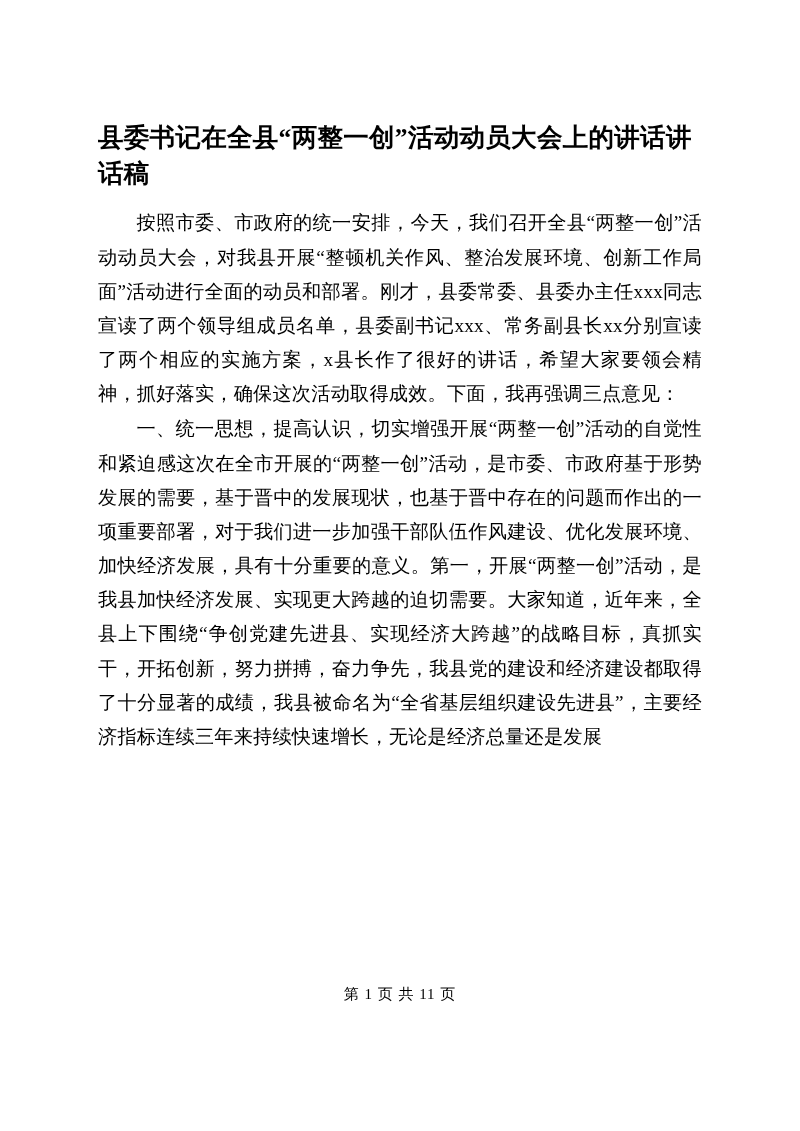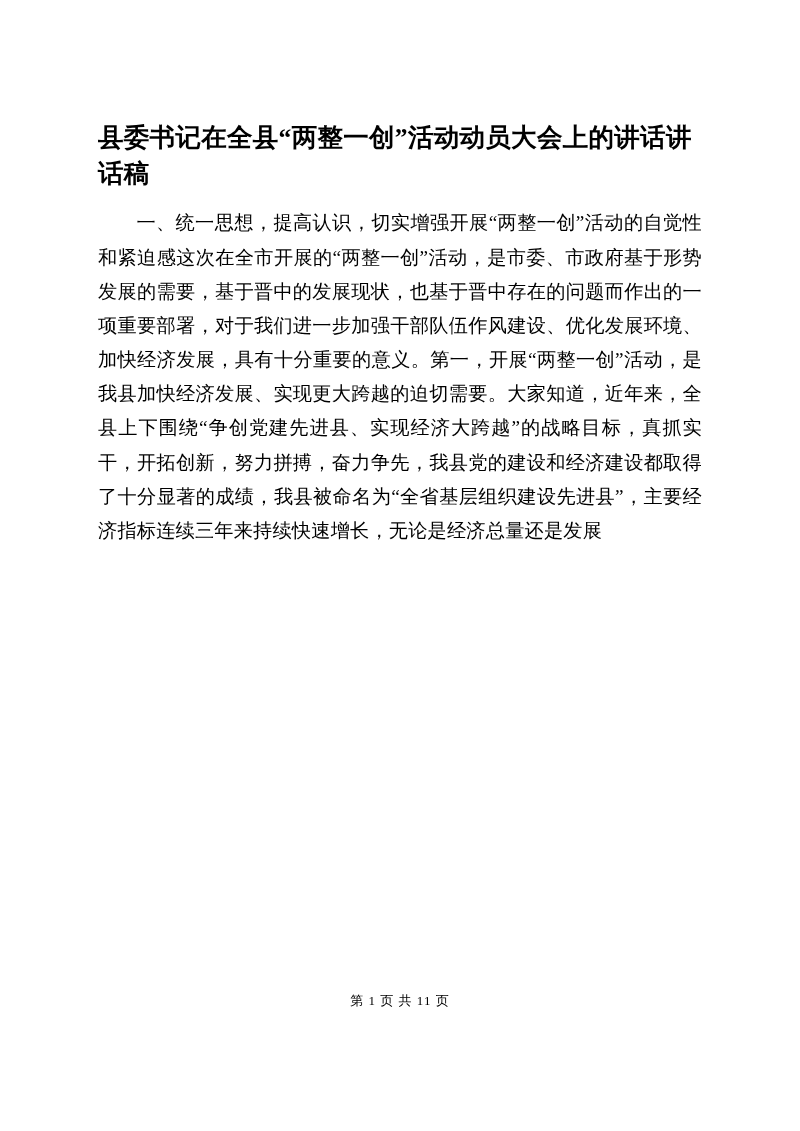--- a/index.html
+++ b/index.html
@@ -42,31 +42,32 @@
     letter-spacing: 0.2px;
     color: #000;
   }
   .para.salutation {
     text-indent: 1em;
   }
   .footer {
     position: absolute;
     left: 0;
     right: 0;
-    bottom: 52px;
+    bottom: 58px;
     text-align: center;
-    font-size: 13px;
+    font-size: 15px;
     letter-spacing: 1px;
     color: #000;
     font-family: "Liberation Serif", "DejaVu Serif", serif;
   }
 </style>
 </head>
 <body>
 
 <div class="page">
 
   <h1 class="doc-title">县委书记在全县“两整一创”活动动员大会上的讲话讲话稿</h1>
 
+  <p class="para">按照市委、市政府的统一安排，今天，我们召开全县“两整一创”活动动员大会，对我县开展“整顿机关作风、整治发展环境、创新工作局面”活动进行全面的动员和部署。刚才，县委常委、县委办主任xxx同志宣读了两个领导组成员名单，县委副书记xxx、常务副县长xx分别宣读了两个相应的实施方案，x县长作了很好的讲话，希望大家要领会精神，抓好落实，确保这次活动取得成效。下面，我再强调三点意见：</p>
   <p class="para">一、统一思想，提高认识，切实增强开展“两整一创”活动的自觉性和紧迫感这次在全市开展的“两整一创”活动，是市委、市政府基于形势发展的需要，基于晋中的发展现状，也基于晋中存在的问题而作出的一项重要部署，对于我们进一步加强干部队伍作风建设、优化发展环境、加快经济发展，具有十分重要的意义。第一，开展“两整一创”活动，是我县加快经济发展、实现更大跨越的迫切需要。大家知道，近年来，全县上下围绕“争创党建先进县、实现经济大跨越”的战略目标，真抓实干，开拓创新，努力拼搏，奋力争先，我县党的建设和经济建设都取得了十分显著的成绩，我县被命名为“全省基层组织建设先进县”，主要经济指标连续三年来持续快速增长，无论是经济总量还是发展</p>
 
   <div class="footer">第 1 页  共 11 页</div>
 </div>
 
 </body></html>

